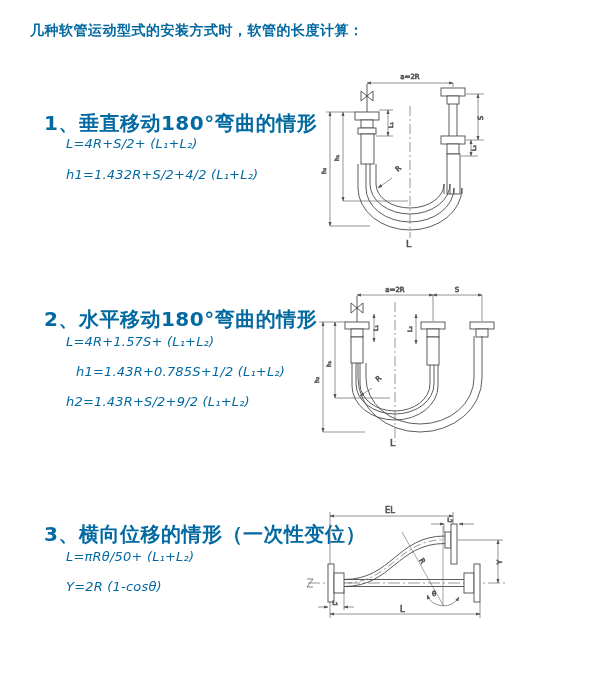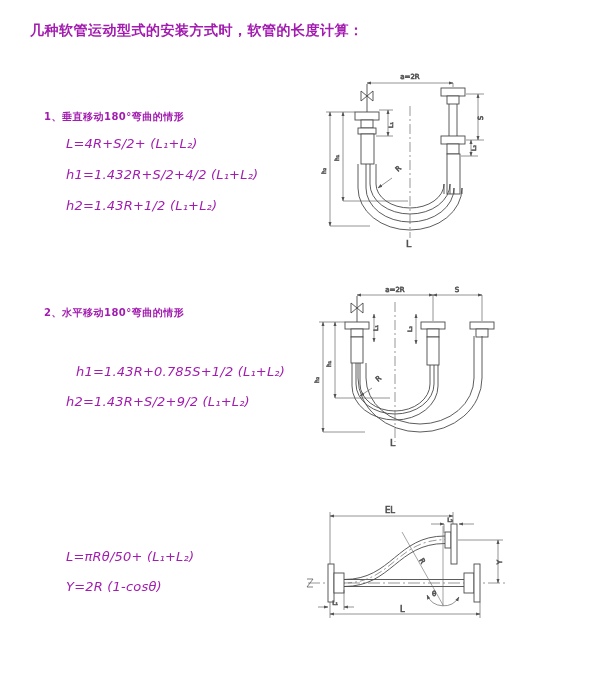--- a/index.html
+++ b/index.html
@@ -1,22 +1,22 @@
 <!DOCTYPE html>
 <html><head>
 <meta charset="utf-8">
 <style>
   html,body{margin:0;padding:0;background:#ededed;}
   .page{
     position:relative;width:600px;height:675px;background:#ffffff;
-    font-family:"DejaVu Sans","Liberation Sans",sans-serif;color:#a21caf;
+    font-family:"DejaVu Sans","Liberation Sans",sans-serif;color:#0369a1;
     overflow:hidden;border-right:1px solid #e2e2e2;border-bottom:1px solid #e2e2e2;
   }
   .title{position:absolute;left:30px;top:22px;font-size:14px;font-weight:bold;letter-spacing:.5px;}
-  .heading{position:absolute;font-size:10px;font-weight:bold;letter-spacing:.5px;}
+  .heading{position:absolute;font-size:20px;font-weight:bold;letter-spacing:.5px;}
   .formula{position:absolute;font-size:13px;letter-spacing:.2px;font-style:italic;}
   svg{position:absolute;overflow:visible;}
   svg text{font-family:"DejaVu Sans",sans-serif;fill:#2e2e2e;}
   .draw{stroke:#4a4a4a;stroke-width:.9;fill:none;}
   .draw rect{fill:#ffffff;}
   .dim{stroke:#5a5a5a;stroke-width:.65;fill:none;}
   .cl{stroke:#6a6a6a;stroke-width:.7;fill:none;}
   .dl{font-size:7px;}
   .dls{font-size:6px;}
   .dlb{font-size:9.5px;}
@@ -24,26 +24,27 @@
 </head>
 <body>
 
 <div class="page">
 
   <div class="title">几种软管运动型式的安装方式时，软管的长度计算：</div>
 
   <div class="heading" style="left:44px;top:110px">1、垂直移动180°弯曲的情形</div>
   <div class="formula" style="left:66px;top:136px">L=4R+S/2+ (L₁+L₂)</div>
   <div class="formula" style="left:66px;top:167px">h1=1.432R+S/2+4/2 (L₁+L₂)</div>
-  <div class="formula" style="left:66px;top:198px">h2=1.43R+1/2 (L₁+L₂)</div>
 
   <div class="heading" style="left:44px;top:306px">2、水平移动180°弯曲的情形</div>
+  <div class="formula" style="left:66px;top:334px">L=4R+1.57S+ (L₁+L₂)</div>
   <div class="formula" style="left:76px;top:364px">h1=1.43R+0.785S+1/2 (L₁+L₂)</div>
   <div class="formula" style="left:66px;top:394px">h2=1.43R+S/2+9/2 (L₁+L₂)</div>
 
+  <div class="heading" style="left:44px;top:521px">3、横向位移的情形（一次性变位）</div>
   <div class="formula" style="left:66px;top:549px">L=πRθ/50+ (L₁+L₂)</div>
   <div class="formula" style="left:66px;top:579px">Y=2R (1-cosθ)</div>
 
   <svg style="left:312px;top:66px" width="285" height="195" viewBox="0 0 285 195">
     <defs>
       <marker id="m1" viewBox="0 0 10 10" refX="9" refY="5" markerWidth="7.5" markerHeight="7.5" orient="auto-start-reverse">
         <path d="M0,1.6 L10,5 L0,8.4 z" fill="#555"></path>
       </marker>
       <pattern id="br1" width="4" height="4" patternUnits="userSpaceOnUse">
         <path d="M0,4 L4,0 M0,0 L4,4" stroke="#808080" stroke-width="0.6"></path>

